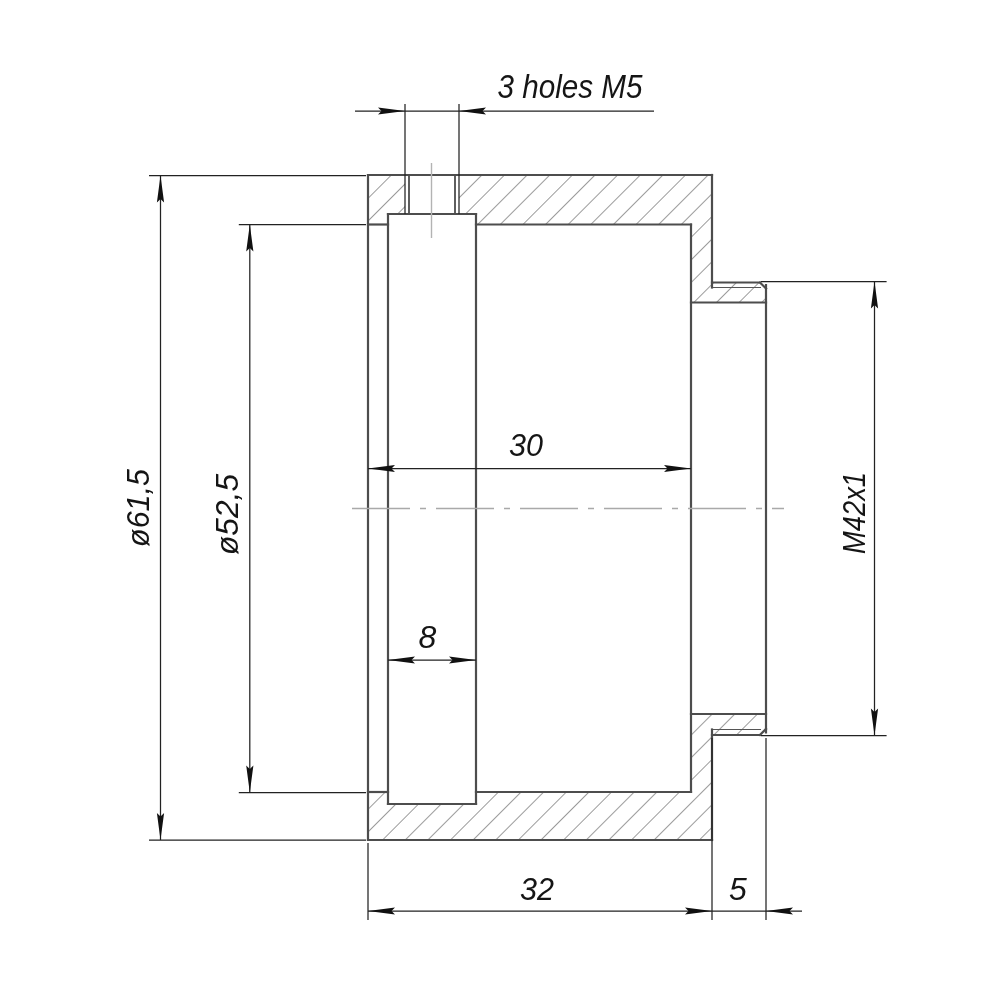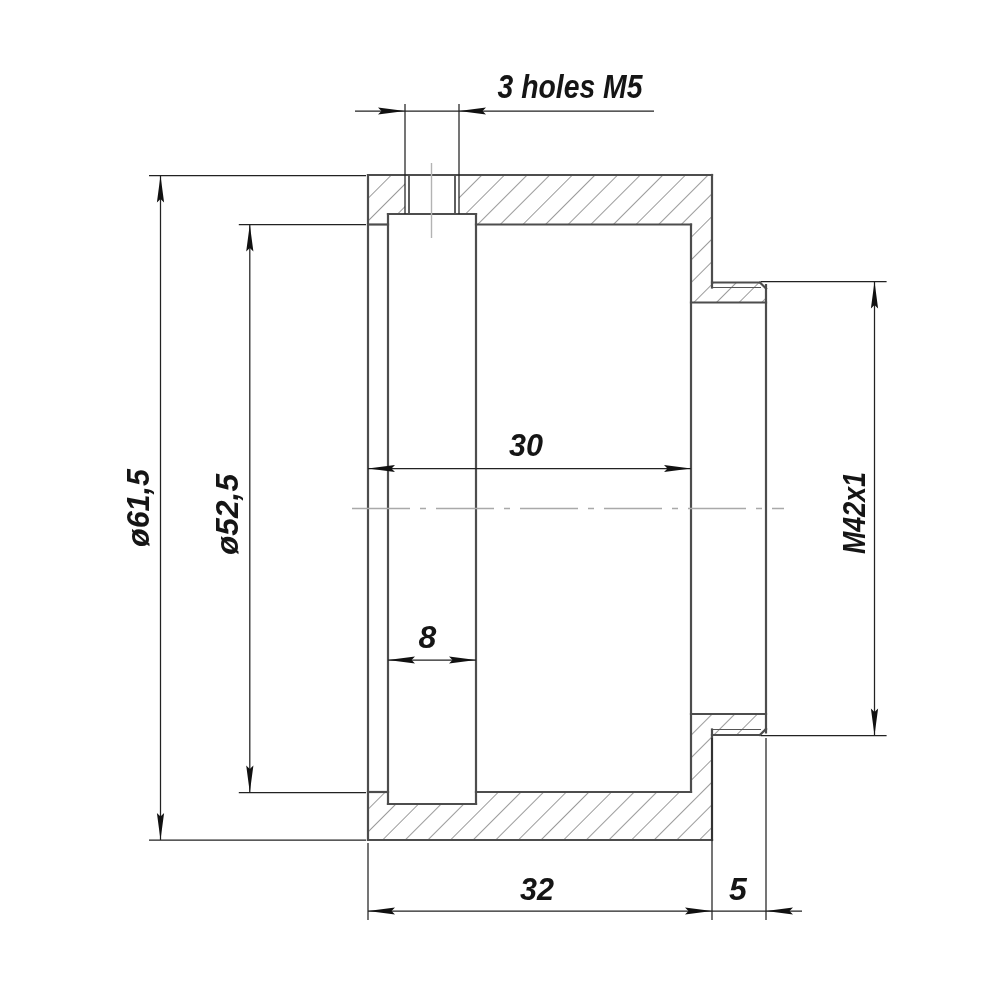--- a/index.html
+++ b/index.html
@@ -1,16 +1,16 @@
 <!DOCTYPE html>
 <html><head>
 <meta charset="utf-8">
 <style>
   html,body{margin:0;padding:0;background:#ffffff;}
-  .wrap{width:1000px;height:1000px;background:#ffffff;position:relative;font-weight:bold;}
+  .wrap{width:1000px;height:1000px;background:#ffffff;position:relative;}
   text{font-family:"Liberation Sans",sans-serif;font-style:italic;fill:#151515;}
 </style>
 </head>
 <body>
 <div class="wrap">
 <svg width="1000" height="1000" viewBox="0 0 1000 1000" xmlns="http://www.w3.org/2000/svg">
 <defs>
 
   <pattern id="hatch" width="16" height="16" patternUnits="userSpaceOnUse" patternTransform="rotate(-45)">
     <line x1="0" y1="0" x2="16" y2="0" stroke="#4f4f4f" stroke-width="1.15"></line>

